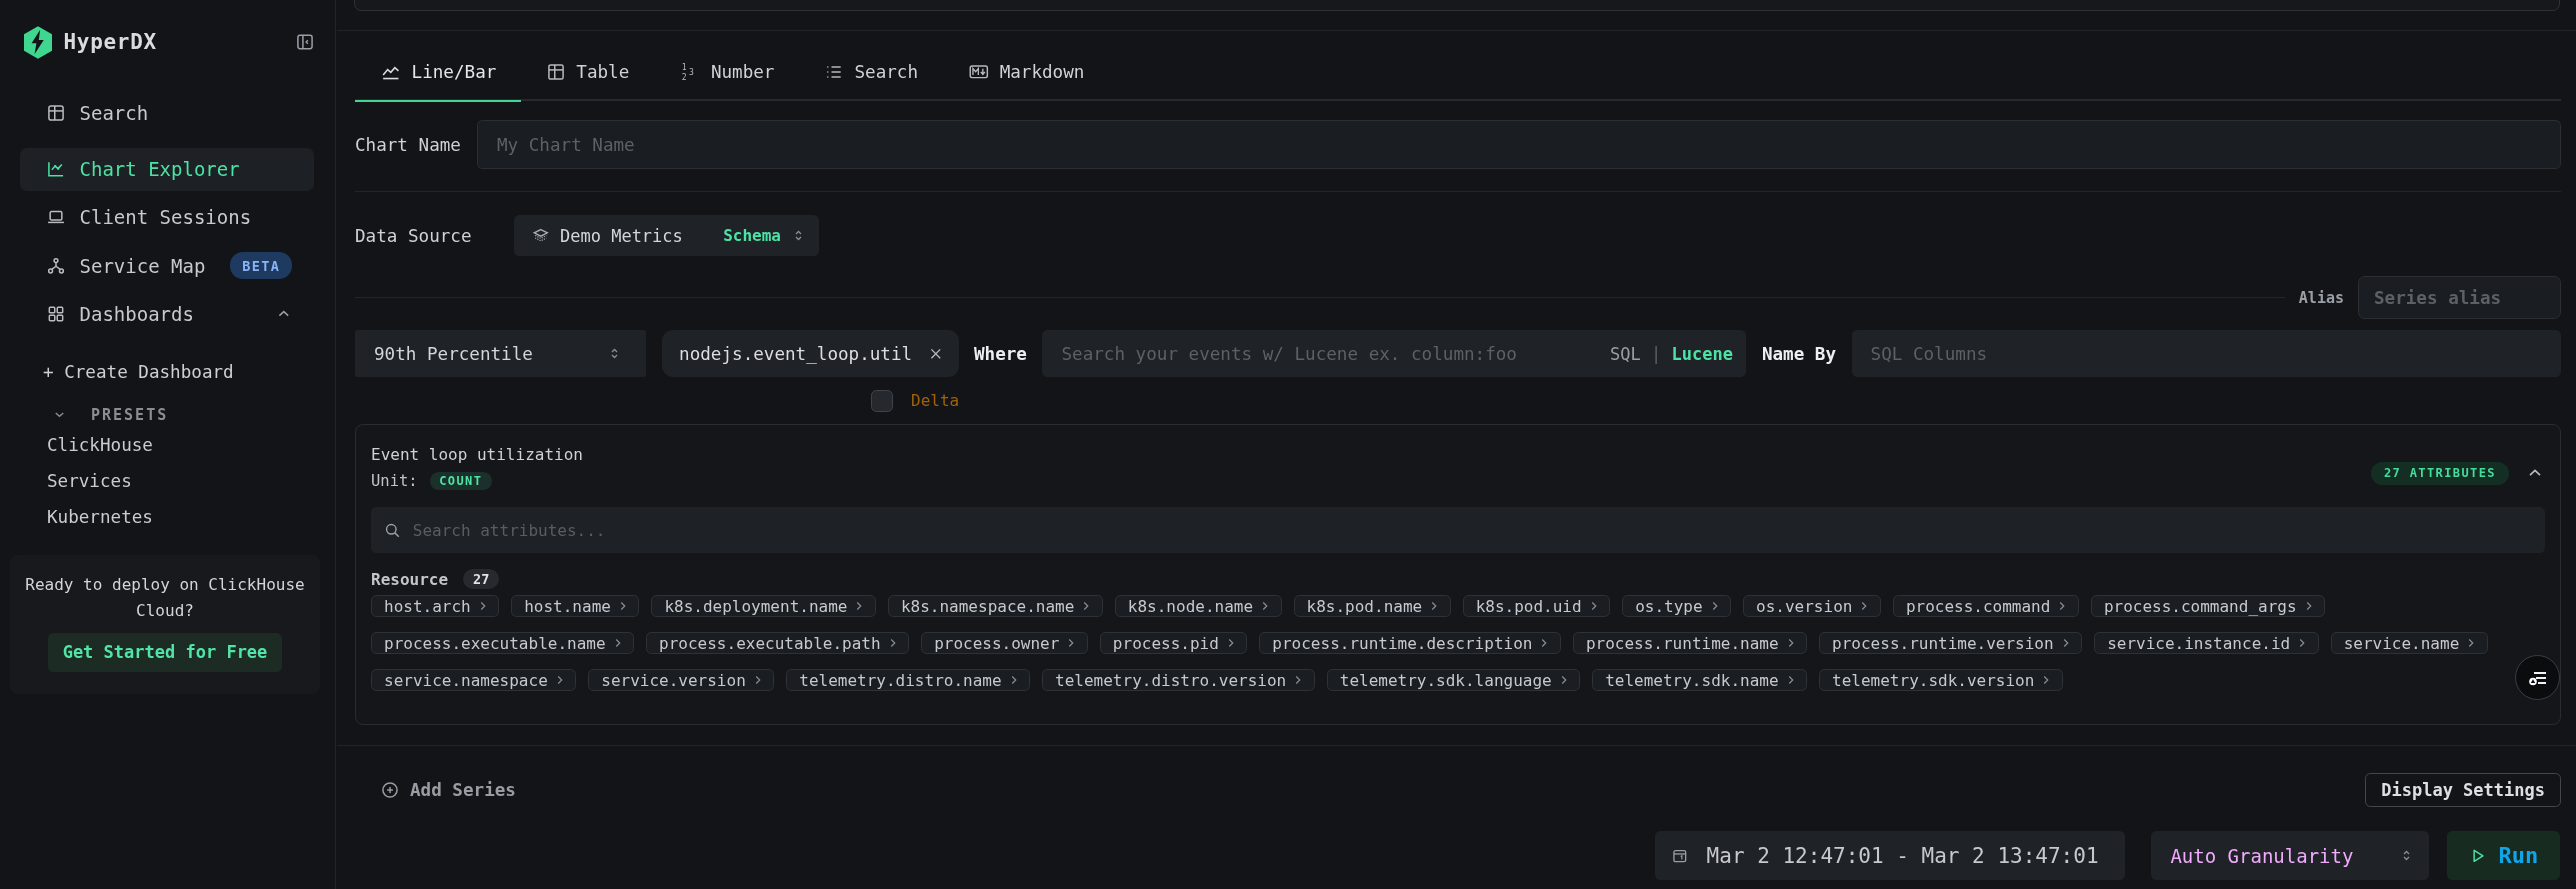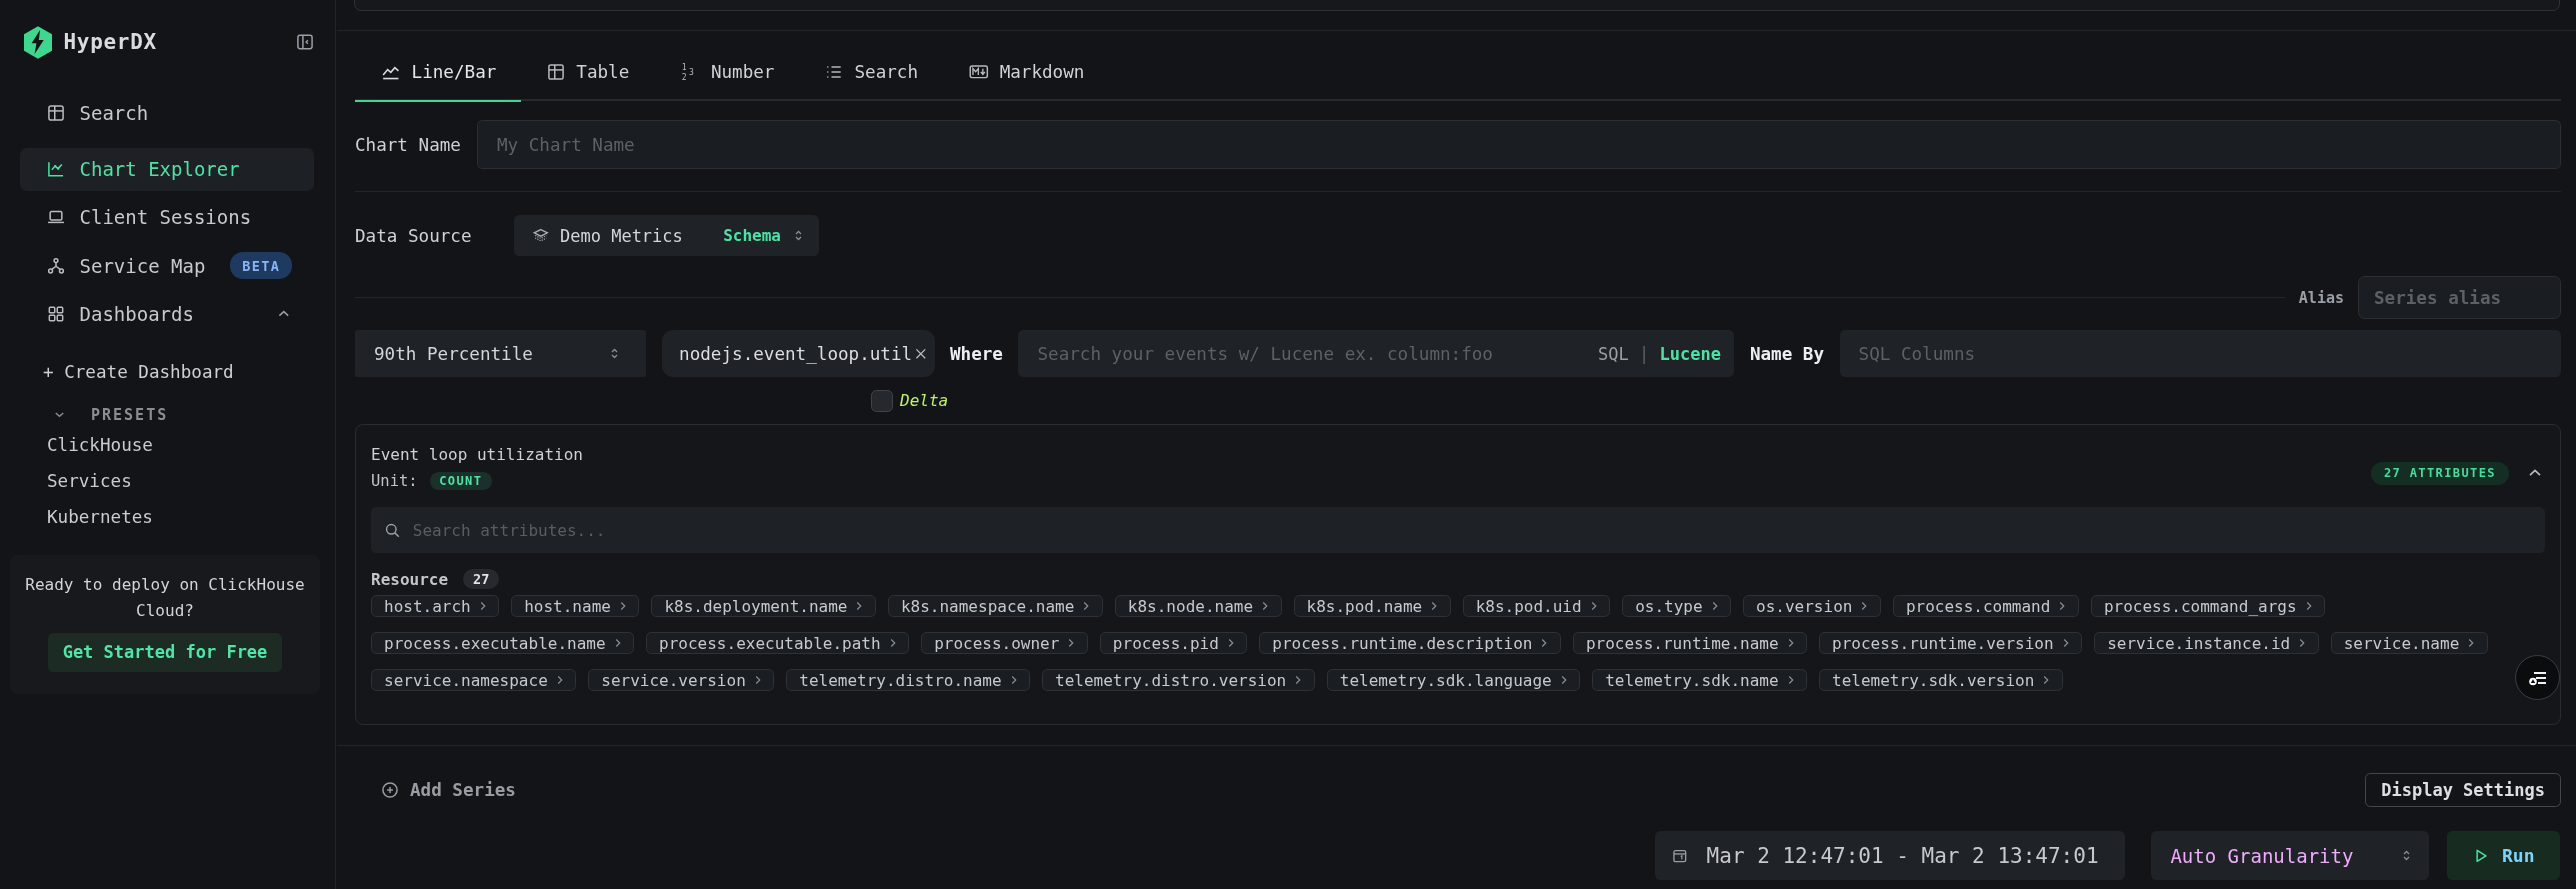--- a/index.html
+++ b/index.html
@@ -83,37 +83,37 @@
   .alias-line { flex:1; height:1.4px; background:#222428; }
   .alias-label { font-size:15px; color:#9aa0a6; margin:0 14px; }
   .alias-input { width:203px; height:43px; padding:0 15px; border-radius:6.8px; }
 
   .row-series { position:absolute; left:18px; right:15px; top:330px; height:47px;
     display:flex; align-items:center; gap:15.5px; }
   .agg-select { width:291px; height:47px; background:#1f2226; border-radius:2px;
     display:flex; align-items:center; padding:0 24px 0 19px; font-size:17.6px;
     color:#d3d6da; cursor:pointer; }
   .agg-select .updown { margin-left:auto; }
-  .metric-chip { width:273px; height:47px; background:#1f2226; border-radius:11px;
+  .metric-chip { width:297px; height:47px; background:#1f2226; border-radius:11px;
     display:flex; align-items:center; padding:0 13.5px 0 17.6px; font-size:17.6px; color:#dcdee1; }
   .metric-x { margin-left:auto; color:#b9bdc2; cursor:pointer; }
   .bold-label { font-size:17.6px; font-weight:bold; color:#eceef0; white-space:nowrap; }
   .where-input { flex:1; height:47px; background:#1f2226; border:none; border-radius:5.4px;
     padding:0 13.5px 0 19px; }
   .lang-switch { margin-left:auto; font-size:17px; white-space:nowrap; }
   .lang-sql { color:#9aa0a6; cursor:pointer; }
   .lang-sep { color:#5c6167; }
   .lang-lucene { color:#4be3a4; font-weight:bold; cursor:pointer; }
   .groupby-input { flex:1; height:47px; background:#1f2226; border:none; border-radius:5.4px;
     padding:0 19px; }
 
   .row-delta { position:absolute; left:534px; top:389px; height:23px; display:flex; align-items:center; }
   .checkbox { width:22px; height:22px; border-radius:5.4px; background:#25282d;
     border:1.4px solid #3f434a; cursor:pointer; }
-  .delta-label { font-size:16px; color:#bef264; margin-left:7px;font-style:italic; }
+  .delta-label { font-size:16px; color:#a16207; margin-left:18px; }
 
   
   .attr-panel { position:absolute; left:18px; right:15px; top:424px; height:301px;
     background:#141619; border:1.4px solid #292c31; border-radius:8px; padding:0 15px; }
   .panel-head { display:flex; align-items:flex-start; margin-top:15px; }
   .panel-title { font-size:16px; color:#ced1d5; line-height:19px; margin-top:5.4px; }
   .unit-row { display:flex; align-items:center; margin-top:8px; }
   .unit-label { font-size:15.5px; color:#c0c3c7; }
   .count-badge { margin-left:12px; background:rgba(75,227,164,0.13); color:#4ee3a5;
     font-size:12px; font-weight:bold; letter-spacing:1.4px; border-radius:8.8px; padding:2px 9.5px; }
@@ -150,21 +150,21 @@
   .date-range { width:470px; height:49px; background:#1f2226; border-radius:5.4px;
     display:flex; align-items:center; padding:0 16px; cursor:pointer; }
   .date-range .cal { color:#9aa0a6; }
   .date-text { font-size:21px; color:#c6c9cd; margin-left:17.6px; white-space:nowrap; }
   .granularity { width:278px; height:49px; background:#1f2226; border-radius:5.4px;
     margin-left:26px; display:flex; align-items:center; padding:0 15px 0 19px;
     font-size:19px; color:#f0abfc; cursor:pointer; }
   .granularity .updown { margin-left:auto; }
   .run-btn { width:113px; height:49px; background:#182b20; border-radius:5.4px; margin-left:17.6px;
     display:flex; align-items:center; justify-content:center; gap:12px; cursor:pointer; }
-  .run-label { font-size:18px; font-weight:bold; color:#7dd3fc; }
+  .run-label { font-size:22px; font-weight:bold; color:#0ea5e9; }
   .run-play { color:#4be3a4; }
 
   .float-btn { position:absolute; left:2515px; top:655px; width:45px; height:45px;
     border-radius:50%; background:#0b0c0e; border:1.4px solid #3b3e43; display:flex;
     align-items:center; justify-content:center; cursor:pointer; color:#f2f3f4; }
 </style>
 </head>
 <body>
 
 <aside class="sidebar">

